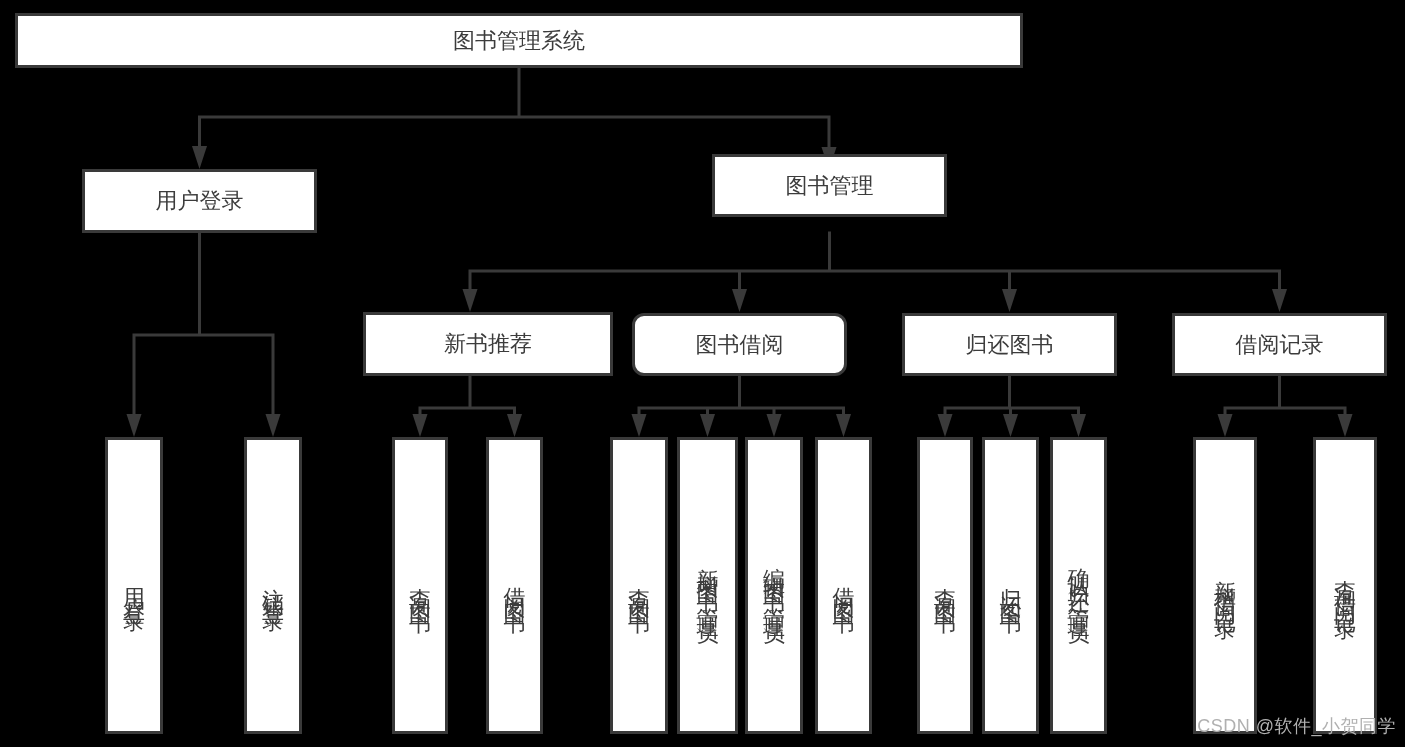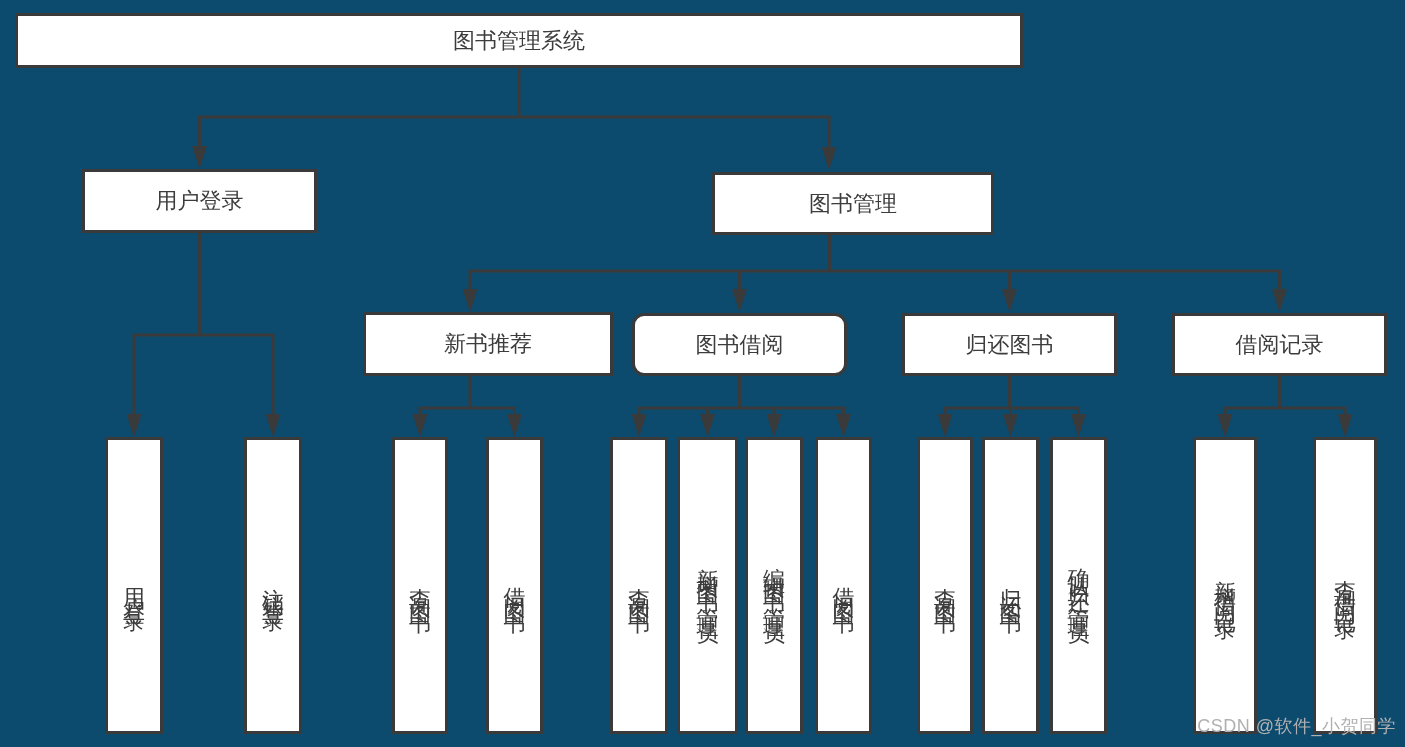--- a/index.html
+++ b/index.html
@@ -4,21 +4,21 @@
 <style>
   html, body {
     margin: 0;
     padding: 0;
     background: #ffffff;
   }
   #stage {
     position: relative;
     width: 1405px;
     height: 747px;
-    background: #0c4a6e;
+    background: #000000;
     font-family: "Liberation Sans", "DejaVu Sans", sans-serif;
     overflow: hidden;
   }
   #connectors {
     position: absolute;
     left: 0;
     top: 0;
     width: 1405px;
     height: 747px;
   }
@@ -86,21 +86,21 @@
       <polygon points="1003,414 1018,414 1010.5,437"></polygon>
       <polygon points="1071,414 1086,414 1078.5,437"></polygon>
       <polygon points="1217.5,414 1232.5,414 1225,437"></polygon>
       <polygon points="1337.5,414 1352.5,414 1345,437"></polygon>
     </g>
   </svg>
 
   <div class="node" style="left:15px; top:13px; width:1008px; height:55px;">图书管理系统</div>
 
   <div class="node" style="left:82px; top:169px; width:235px; height:64px;">用户登录</div>
-  <div class="node" style="left:712px; top:172px; width:282px; height:63px;">图书管理</div>
+  <div class="node" style="left:712px; top:154px; width:235px; height:63px;">图书管理</div>
 
   <div class="node" style="left:363px; top:312px; width:250px; height:64px;">新书推荐</div>
   <div class="node" style="left:632px; top:313px; width:215px; height:63px;border-radius:12px;">图书借阅</div>
   <div class="node" style="left:902px; top:313px; width:215px; height:63px;">归还图书</div>
   <div class="node" style="left:1172px; top:313px; width:215px; height:63px;">借阅记录</div>
 
   <div class="node vnode" style="left:105px; top:437px; width:58px; height:297px;">用户登录</div>
   <div class="node vnode" style="left:244px; top:437px; width:58px; height:297px;">注销登录</div>
 
   <div class="node vnode" style="left:392px; top:437px; width:56px; height:297px;">查询图书</div>

